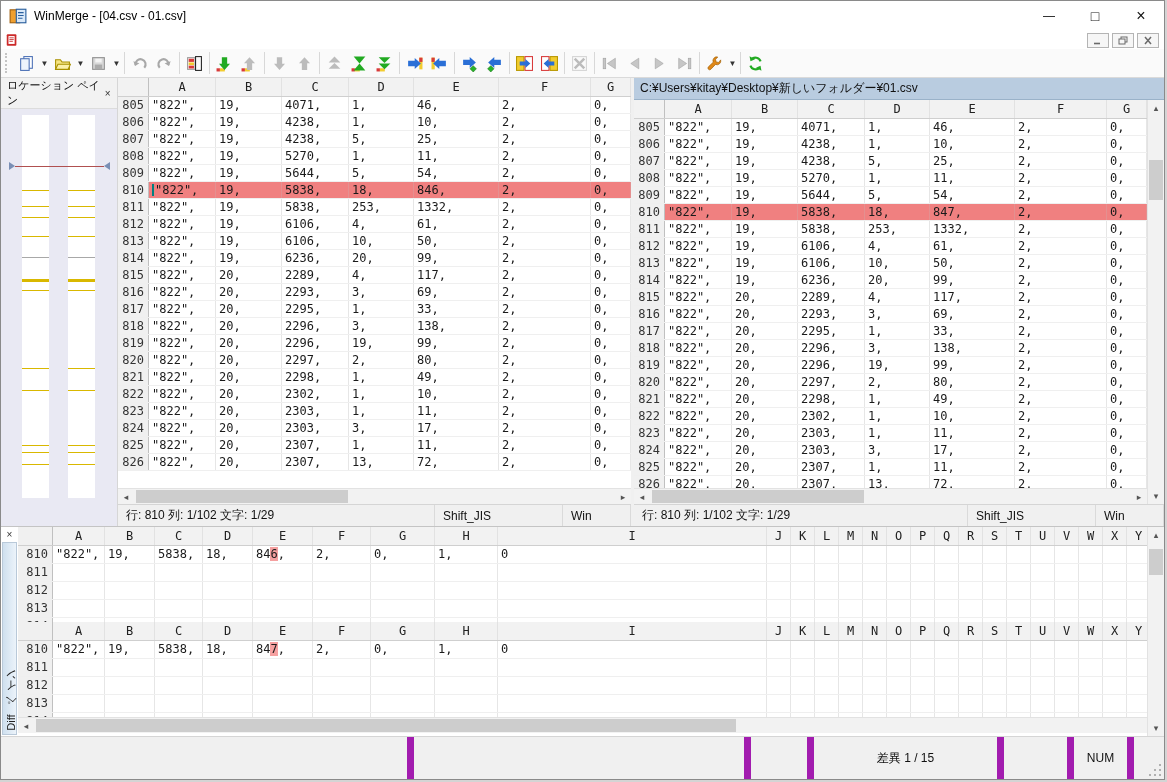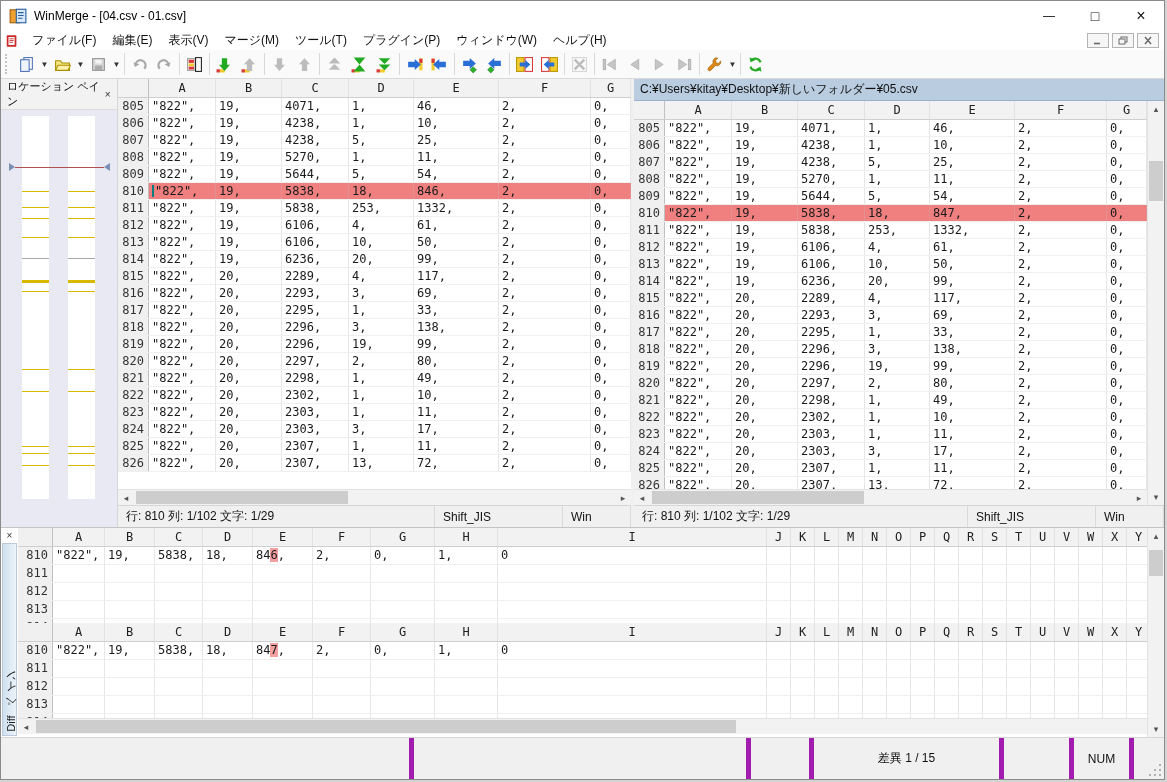--- a/index.html
+++ b/index.html
@@ -118,21 +118,21 @@
   .drow { height:18px; line-height:17px; display:flex; border-bottom:1px solid #efefef;
           font-family:"DejaVu Sans Mono", monospace; font-size:12px; }
   .drow .gut { flex:0 0 35px; width:35px; }
   .chl { background:#f5a0a0; }
   .dhscroll { flex:0 0 16px; background:#f2f2f2; border-top:1px solid #e2e2e2; position:relative; }
   .diff-vscroll { flex:0 0 17px; background:#f2f2f2; border-left:1px solid #e2e2e2; position:relative; }
 
   
   .statusbar { flex:1; background:#f0f0f0; border-top:1px solid #d5d5d5; display:flex;
                align-items:stretch; font-size:12px; color:#111; }
-  .sb-seg { border-right:5px solid #a21caf; display:flex; align-items:center; justify-content:center; }
+  .sb-seg { border-right:7px solid #a21caf; display:flex; align-items:center; justify-content:center; }
   .sb-a { flex:0 0 413px; } .sb-b { flex:1 1 auto; } .sb-small { flex:0 0 63px; }
   .sb-diff { flex:0 0 190px; } .sb-c { flex:0 0 70px; } .sb-num { flex:0 0 60px; }
   .sb-d { flex:0 0 16px; border-right:none; }
   .sb-grip { flex:0 0 14px; position:relative; border-right:none; }
   .sb-grip i { position:absolute; width:2px; height:2px; background:#b0b0b0; }
 </style>
 </head>
 <body>
 
 <div class="window">
@@ -154,30 +154,20 @@
   </div>
 
   <div class="menubar">
     <span class="menu-app-icon">
       <svg viewBox="0 0 16 16">
           <rect x="2" y="1.5" width="11" height="13" rx="1" fill="#cc2a2a"></rect>
           <rect x="4" y="3.5" width="7" height="9" fill="#fff"></rect>
           <path d="M5 5.5h5M5 7.5h5M5 9.5h4" stroke="#cc2a2a" stroke-width="1"></path>
         </svg>
     </span>
-    <span id="menu-items" style="display: flex;">
-        <span class="menu-item">ファイル(F)</span>
-        <span class="menu-item">編集(E)</span>
-        <span class="menu-item">表示(V)</span>
-        <span class="menu-item">マージ(M)</span>
-        <span class="menu-item">ツール(T)</span>
-        <span class="menu-item">プラグイン(P)</span>
-        <span class="menu-item">ウィンドウ(W)</span>
-        <span class="menu-item">ヘルプ(H)</span>
-      </span>
     <div class="mdi-controls">
       <div class="mdi-btn">
           <svg viewBox="0 0 10 9">
             <path d="M1 7.5h6" stroke="#6a6a6a" stroke-width="1.6"></path>
           </svg>
         </div>
       <div class="mdi-btn">
           <svg viewBox="0 0 10 9">
             <rect x="3" y="1" width="6" height="5" fill="none" stroke="#6a6a6a"></rect>
             <rect x="1" y="3" width="6" height="5" fill="#f6f6f6" stroke="#6a6a6a"></rect>
@@ -663,21 +653,21 @@
           </div>
       </div>
       <div class="pane-status">
         <div class="ps-seg ps-info">行: 810 列: 1/102 文字: 1/29</div>
         <div class="ps-seg ps-enc">Shift_JIS</div>
         <div class="ps-seg ps-eol">Win</div>
       </div>
     </div>
 
     <div class="pane right">
-      <div class="path-header">C:¥Users¥kitay¥Desktop¥新しいフォルダー¥05.csv</div>
+      <div class="path-header">C:¥Users¥kitay¥Desktop¥新しいフォルダー¥01.csv</div>
       <div class="pane-body">
         <div class="pane-content" id="pane-right">
             <div class="colheader">
               <div class="gut"></div>
               <div class="ch" style="width:67px;">A</div>
               <div class="ch" style="width:66px;">B</div>
               <div class="ch" style="width:67px;">C</div>
               <div class="ch" style="width:65px;">D</div>
               <div class="ch" style="width:85px;">E</div>
               <div class="ch" style="width:92px;">F</div>

